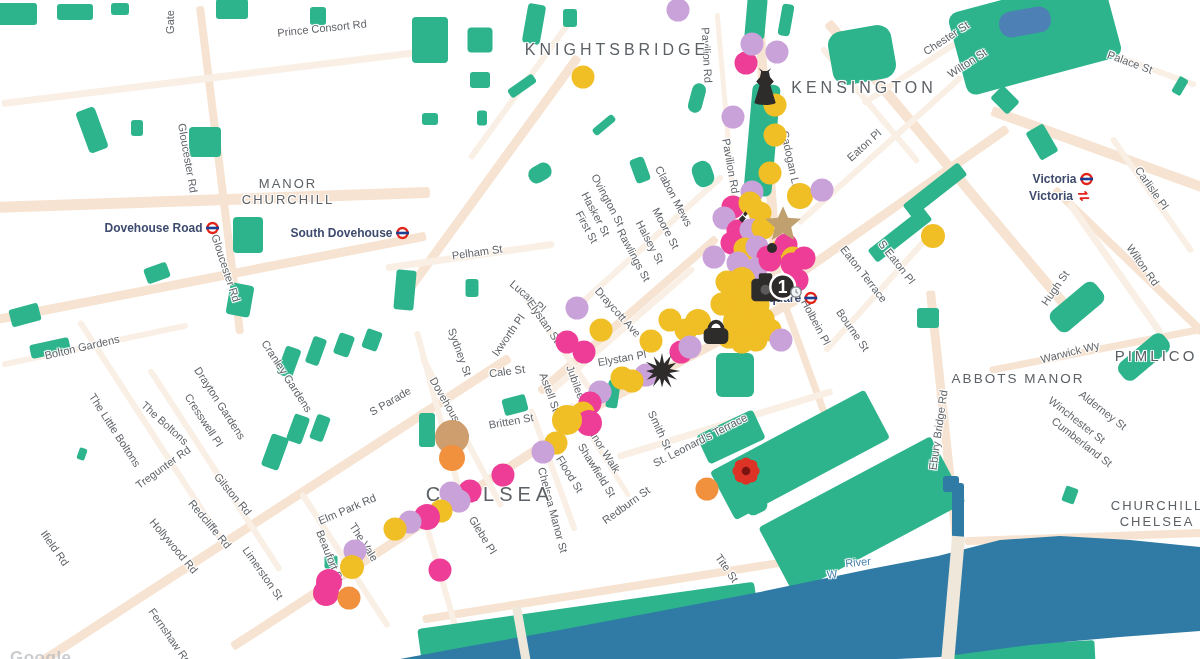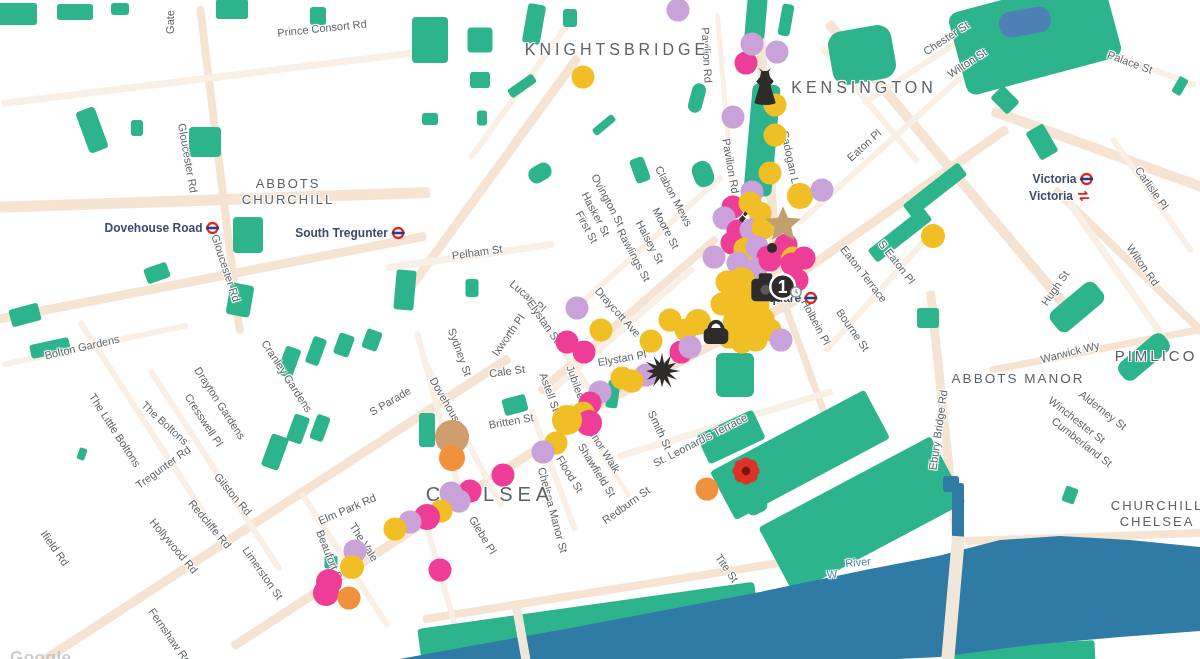--- a/index.html
+++ b/index.html
@@ -207,42 +207,42 @@
       <div class="lbl lbl-street" style="color: rgb(96, 100, 105); left: 791px; top: 160px; transform: translate(-50%, -50%) rotate(78deg);">Cadogan Ln</div>
       <div class="lbl lbl-street" style="color: rgb(96, 100, 105); left: 608px; top: 200px; transform: translate(-50%, -50%) rotate(62deg);">Ovington St</div>
       <div class="lbl lbl-street" style="color: rgb(96, 100, 105); left: 596px; top: 214px; transform: translate(-50%, -50%) rotate(62deg);">Hasker St</div>
       <div class="lbl lbl-street" style="color: rgb(96, 100, 105); left: 587px; top: 227px; transform: translate(-50%, -50%) rotate(62deg);">First St</div>
       <div class="lbl lbl-street" style="color: rgb(96, 100, 105); left: 634px; top: 255px; transform: translate(-50%, -50%) rotate(62deg);">Rawlings St</div>
       <div class="lbl lbl-street" style="color: rgb(96, 100, 105); left: 650px; top: 242px; transform: translate(-50%, -50%) rotate(62deg);">Halsey St</div>
       <div class="lbl lbl-street" style="color: rgb(96, 100, 105); left: 666px; top: 228px; transform: translate(-50%, -50%) rotate(62deg);">Moore St</div>
       <div class="lbl lbl-street" style="color: rgb(96, 100, 105); left: 674px; top: 196px; transform: translate(-50%, -50%) rotate(62deg);">Clabon Mews</div>
       <div class="lbl lbl-area" style="color: rgb(92, 97, 102); font-size: 16px; letter-spacing: 4px; left: 617px; top: 50px; transform: translate(-50%, -50%);">KNIGHTSBRIDGE</div>
       <div class="lbl lbl-area" style="color: rgb(92, 97, 102); font-size: 16px; letter-spacing: 4px; left: 864px; top: 88px; transform: translate(-50%, -50%);">KENSINGTON</div>
-      <div class="lbl lbl-area" style="color: rgb(92, 97, 102); font-size: 13px; letter-spacing: 2px; left: 288px; top: 183px; transform: translate(-50%, -50%);">ABBOTS</div>
+      <div class="lbl lbl-area" style="color: rgb(92, 97, 102); font-size: 13px; letter-spacing: 2px; left: 288px; top: 183px; transform: translate(-50%, -50%);">MANOR</div>
       <div class="lbl lbl-area" style="color: rgb(92, 97, 102); font-size: 13px; letter-spacing: 2px; left: 288px; top: 199px; transform: translate(-50%, -50%);">CHURCHILL</div>
       <div class="lbl lbl-area" style="color: rgb(92, 97, 102); font-size: 20px; letter-spacing: 5px; left: 490px; top: 494px; transform: translate(-50%, -50%);">CHELSEA</div>
       <div class="lbl lbl-area" style="color: rgb(92, 97, 102); font-size: 15px; letter-spacing: 3px; left: 1156px; top: 355px; transform: translate(-50%, -50%);">PIMLICO</div>
       <div class="lbl lbl-area" style="color: rgb(92, 97, 102); font-size: 13.5px; letter-spacing: 2px; left: 1018px; top: 378px; transform: translate(-50%, -50%);">ABBOTS MANOR</div>
       <div class="lbl lbl-area" style="color: rgb(92, 97, 102); font-size: 13px; letter-spacing: 2px; left: 1157px; top: 505px; transform: translate(-50%, -50%);">CHURCHILL</div>
       <div class="lbl lbl-area" style="color: rgb(92, 97, 102); font-size: 13px; letter-spacing: 2px; left: 1157px; top: 521px; transform: translate(-50%, -50%);">CHELSEA</div>
       <div class="lbl lbl-water" style="color: rgb(76, 131, 174); left: 858px; top: 562px; transform: translate(-50%, -50%) rotate(-6deg);">River</div>
       <div class="lbl lbl-water" style="color: rgb(76, 131, 174); left: 832px; top: 574px; transform: translate(-50%, -50%) rotate(-6deg);">W</div>
     </div>
   <div class="layer" id="layer-stations">
       <div class="station" style="color: rgb(62, 75, 110); left: 162px; top: 228px; transform: translate(-50%, -50%);">
         <span>Dovehouse Road</span>
         <span style="display: inline-flex;">
           <svg width="14" height="14" viewBox="0 0 14 14">
             <circle cx="7" cy="7" r="5" fill="#fff" stroke="#E1251B" stroke-width="2.4"></circle>
             <rect x="0.5" y="5.7" width="13" height="2.6" fill="#1C3F94"></rect>
           </svg>
         </span>
       </div>
       <div class="station" style="color: rgb(62, 75, 110); left: 350px; top: 233px; transform: translate(-50%, -50%);">
-        <span>South Tregunter</span>
+        <span>South Dovehouse</span>
         <span style="display: inline-flex;">
           <svg width="14" height="14" viewBox="0 0 14 14">
             <circle cx="7" cy="7" r="5" fill="#fff" stroke="#E1251B" stroke-width="2.4"></circle>
             <rect x="0.5" y="5.7" width="13" height="2.6" fill="#1C3F94"></rect>
           </svg>
         </span>
       </div>
       <div class="station" style="color: rgb(62, 75, 110); left: 1063px; top: 179px; transform: translate(-50%, -50%);">
         <span>Victoria</span>
         <span style="display: inline-flex;">

